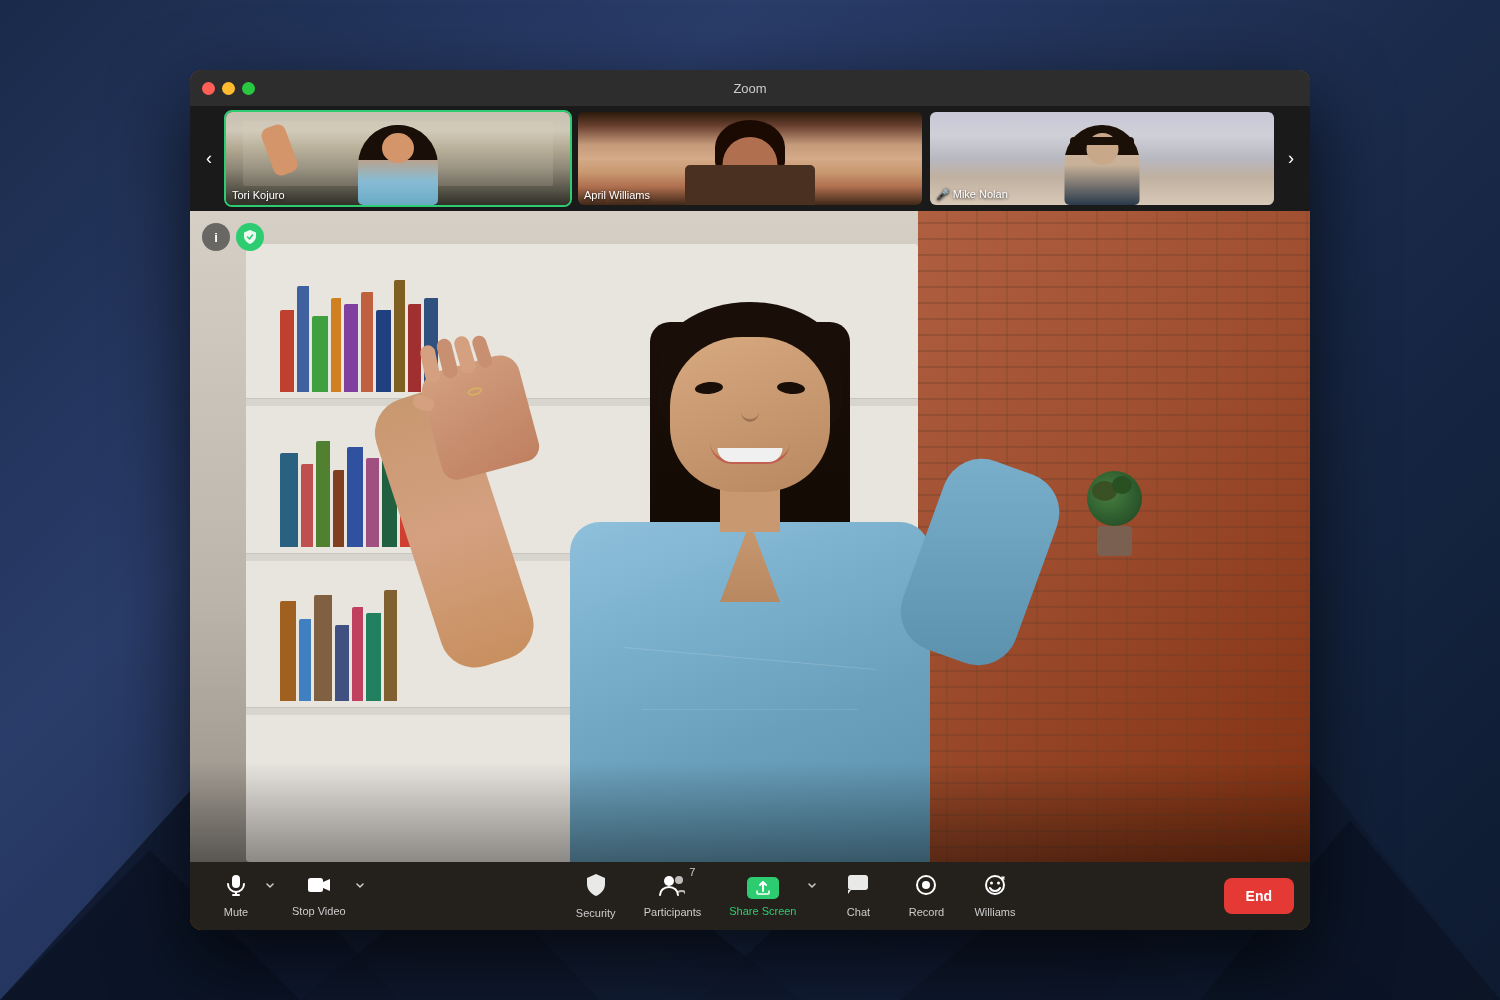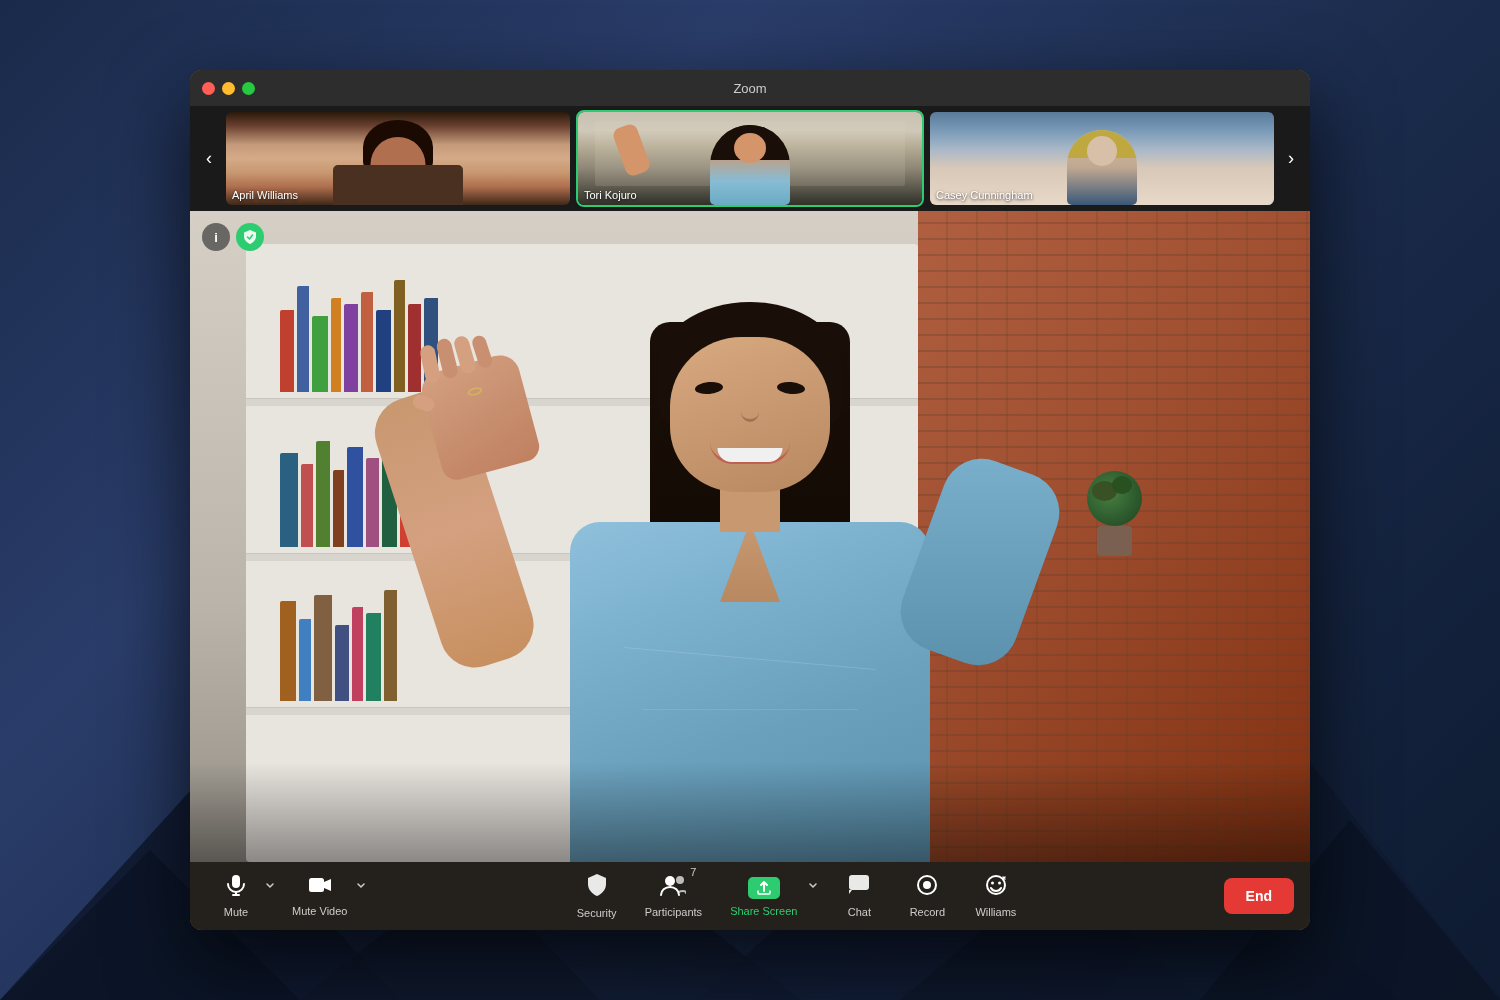--- a/index.html
+++ b/index.html
@@ -346,72 +346,77 @@
       <div class="traffic-light tl-maximize"></div>
     </div>
     <span class="title-text">Zoom</span>
   </div>
 
   <div class="participants-strip">
     <div class="strip-nav">‹</div>
 
     <div class="strip-thumbnails">
 
+      <div class="thumb active">
+        <div class="thumb-content">
+
+          <div style="width:100%;height:100%;background:linear-gradient(180deg,#c8c0b0 0%,#d0c8b8 20%,#b0a890 40%,#908878 60%,#303028 100%);position:relative;">
+
+            <div style="position:absolute;left:5%;top:10%;right:5%;bottom:20%;background:rgba(230,220,200,0.15);border-radius:2px;"></div>
+
+            <div style="position:absolute;bottom:0;left:50%;transform:translateX(-50%);width:80px;height:80px;background:linear-gradient(180deg,#1a0f08 0%,#d4956a 30%,#87bcd4 70%,#6aaac4 100%);border-radius:40px 40px 5px 5px;overflow:hidden;">
+
+              <div style="position:absolute;top:0;left:0;right:0;height:35px;background:#1a0f08;border-radius:40px 40px 0 0;"></div>
+
+              <div style="position:absolute;top:8px;left:50%;transform:translateX(-50%);width:32px;height:30px;background:#d4956a;border-radius:50%;"></div>
+            </div>
+
+            <div style="position:absolute;bottom:30px;left:12%;width:25px;height:50px;background:#d4956a;border-radius:8px;transform:rotate(-20deg);"></div>
+          </div>
+        </div>
+        <span class="thumb-name">Tori Kojuro</span>
+      </div>
+
       <div class="thumb">
         <div class="thumb-content">
 
           <div style="width:100%;height:100%;background:linear-gradient(180deg,#2a1a0a 0%,#6a4030 15%,#c49a7a 35%,#d4aa88 50%,#c89870 65%,#b07050 80%,#402818 100%);position:relative;">
 
             <div style="position:absolute;top:8px;left:50%;transform:translateX(-50%);width:70px;height:55px;background:#1a0a02;border-radius:60% 60% 30% 30%;"></div>
 
             <div style="position:absolute;top:25px;left:50%;transform:translateX(-50%);width:55px;height:55px;background:#b07050;border-radius:50%;"></div>
 
             <div style="position:absolute;bottom:0;left:50%;transform:translateX(-50%);width:130px;height:40px;background:#4a3020;border-radius:5px 5px 0 0;"></div>
           </div>
         </div>
         <span class="thumb-name">April Williams</span>
       </div>
 
-      <div class="thumb active">
-        <div class="thumb-content">
-
-          <div style="width:100%;height:100%;background:linear-gradient(180deg,#c8c0b0 0%,#d0c8b8 20%,#b0a890 40%,#908878 60%,#303028 100%);position:relative;">
-
-            <div style="position:absolute;left:5%;top:10%;right:5%;bottom:20%;background:rgba(230,220,200,0.15);border-radius:2px;"></div>
-
-            <div style="position:absolute;bottom:0;left:50%;transform:translateX(-50%);width:80px;height:80px;background:linear-gradient(180deg,#1a0f08 0%,#d4956a 30%,#87bcd4 70%,#6aaac4 100%);border-radius:40px 40px 5px 5px;overflow:hidden;">
-
-              <div style="position:absolute;top:0;left:0;right:0;height:35px;background:#1a0f08;border-radius:40px 40px 0 0;"></div>
-
-              <div style="position:absolute;top:8px;left:50%;transform:translateX(-50%);width:32px;height:30px;background:#d4956a;border-radius:50%;"></div>
-            </div>
-
-            <div style="position:absolute;bottom:30px;left:12%;width:25px;height:50px;background:#d4956a;border-radius:8px;transform:rotate(-20deg);"></div>
-          </div>
-        </div>
-        <span class="thumb-name">Tori Kojuro</span>
-      </div>
 
 
       <div class="thumb">
         <div class="thumb-content">
 
-          <div style="width:100%;height:100%;background:linear-gradient(180deg,#5a7a9a 0%,#7a9ab8 20%,#a8b8c8 40%,#d8c8b8 60%,#e8d8c8 100%);position:relative;">
-
-            <div style="position:absolute;bottom:0;left:50%;transform:translateX(-50%);width:70px;height:75px;background:linear-gradient(180deg,#d8c0a8 0%,#c0a890 50%,#3a5878 100%);border-radius:35px 35px 5px 5px;overflow:hidden;">
-
-              <div style="position:absolute;top:0;left:0;right:0;height:28px;background:#c0a840;border-radius:35px 35px 0 0;"></div>
-
-              <div style="position:absolute;top:6px;left:50%;transform:translateX(-50%);width:30px;height:30px;background:#d8c0a8;border-radius:50%;"></div>
+          <div style="width:100%;height:100%;background:linear-gradient(180deg,#c8c8d8 0%,#d0d0d8 25%,#b8b8c0 50%,#c0b0a0 70%,#d8c8b8 100%);position:relative;">
+
+            <div style="position:absolute;bottom:0;left:50%;transform:translateX(-50%);width:75px;height:80px;background:linear-gradient(180deg,#d8c0a8 0%,#c8b098 50%,#2a3a4a 100%);border-radius:37px 37px 5px 5px;overflow:hidden;">
+
+              <div style="position:absolute;top:0;left:0;right:0;height:30px;background:#1a1008;border-radius:37px 37px 0 0;"></div>
+
+              <div style="position:absolute;top:8px;left:50%;transform:translateX(-50%);width:32px;height:32px;background:#c8a888;border-radius:50%;"></div>
             </div>
+
+            <div style="position:absolute;bottom:60px;left:50%;transform:translateX(-50%);width:50px;height:8px;background:#1a1008;border-radius:4px;"></div>
+
+            <div style="position:absolute;bottom:50px;left:calc(50% - 32px);width:12px;height:18px;background:#1a1008;border-radius:4px;"></div>
+            <div style="position:absolute;bottom:50px;right:calc(50% - 32px);width:12px;height:18px;background:#1a1008;border-radius:4px;"></div>
           </div>
         </div>
-        <span class="thumb-name">Casey Cunningham</span>
-      </div>
-
+        <span class="thumb-name">🎤 Mike Nolan</span>
+      </div>
     </div>
 
     <div class="strip-nav">›</div>
   </div>
 
   <div class="main-video">
 
     <div class="video-content">
 
       <div class="wall"></div>
@@ -560,21 +565,21 @@
           </svg>
       </div>
 
       <div class="toolbar-btn">
         <span class="btn-icon">
           <svg width="24" height="20" viewBox="0 0 24 20" fill="none" xmlns="http://www.w3.org/2000/svg">
             <rect x="1" y="3" width="15" height="14" rx="2.5" fill="white"></rect>
             <path d="M16 7L23 4V16L16 13V7Z" fill="white"></path>
           </svg>
         </span>
-        <span class="btn-label">Mute Video</span>
+        <span class="btn-label">Stop Video</span>
       </div>
 
       <div class="arrow-btn" style="margin-left:-8px;margin-bottom:20px;">
         <svg width="8" height="6" viewBox="0 0 8 6" fill="none">
             <path d="M1 1L4 4L7 1" stroke="#ccc" stroke-width="1.5" stroke-linecap="round"></path>
           </svg>
       </div>
     </div>
 
     <div class="toolbar-center">

